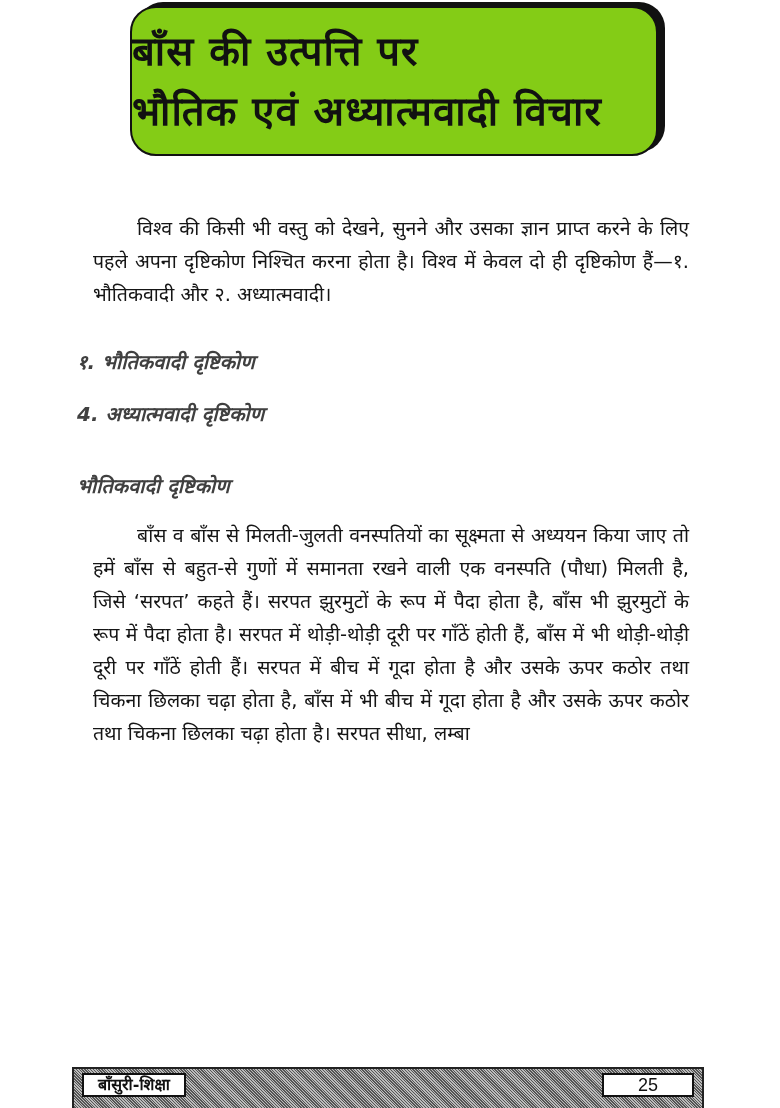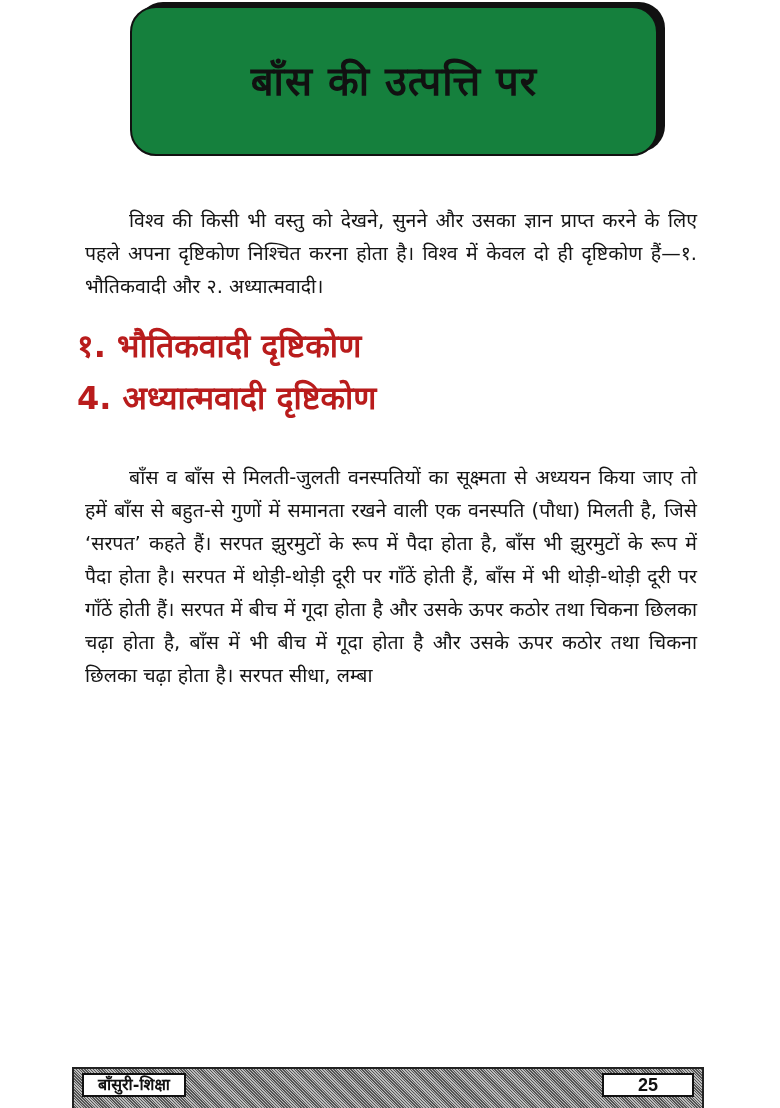--- a/index.html
+++ b/index.html
@@ -4,73 +4,75 @@
 <style>
   html, body { margin: 0; padding: 0; background: #ffffff; }
   body {
     width: 780px; height: 1108px; position: relative; overflow: hidden;
     font-family: "DejaVu Sans", sans-serif; color: #111111;
   }
   .title-box {
     position: absolute; left: 130px; top: 6px; width: 524px; height: 146px;
     border: 2px solid #111; border-radius: 26px;
     box-shadow: 7px -4px 0 0 #111;
-    background: #15803d;
-    display: flex; flex-direction: column; align-items: center; justify-content: center;
+    background: #84cc16;
+    display: flex; flex-direction: column; justify-content: center;
   }
   .title-line {
     font-family: "DejaVu Sans", sans-serif; font-weight: bold;
     font-size: 40px; line-height: 60px; letter-spacing: 1px; color: #111;
     white-space: nowrap;
   }
   .content { position: absolute; left: 77px; top: 196px; width: 628px; }
   p.para {
-    margin: 8px; font-size: 19.5px; line-height: 33px; text-align: justify;
+    margin: 16px; font-size: 19.5px; line-height: 33px; text-align: justify;
     text-indent: 44px; color: #151515;
   }
   h2.sec {
-    margin: 0; font-size: 32px; font-weight: bold; line-height: 34px; color: #b91c1c;
+    margin: 0; font-size: 20px; font-weight: bold; line-height: 34px; color: #404040; font-style: italic;
   }
   .gap-s { height: 14px; }
   .gap-m { height: 18px; }
   .gap-l { height: 24px; }
   .footer {
     position: absolute; left: 72px; top: 1067px; width: 632px; height: 48px;
     border: 2px solid #222;
     background:
       repeating-linear-gradient(45deg, #555 0 1px, #bbb 1px 2px),
       #888;
     box-sizing: border-box;
   }
   .footer-left {
     position: absolute; left: 8px; top: 4px; width: 104px; height: 24px;
     background: #fff; border: 2px solid #111; box-sizing: border-box;
     font-weight: bold; font-size: 16px; line-height: 20px; text-align: center;
   }
   .footer-right {
     position: absolute; right: 8px; top: 4px; width: 92px; height: 24px;
     background: #fff; border: 2px solid #111; box-sizing: border-box;
-    font-weight: bold; font-size: 18px; line-height: 20px; text-align: center;
+    font-weight: normal; font-size: 18px; line-height: 20px; text-align: center;
     font-family: "Liberation Sans", sans-serif;
   }
 </style>
 </head>
 <body>
 
 <div class="title-box">
   <div class="title-line">बाँस की उत्पत्ति पर</div>
+  <div class="title-line">भौतिक एवं अध्यात्मवादी विचार</div>
 </div>
 
 <div class="content">
   <p class="para">विश्व की किसी भी वस्तु को देखने, सुनने और उसका ज्ञान प्राप्त करने के लिए पहले अपना दृष्टिकोण निश्चित करना होता है। विश्व में केवल दो ही दृष्टिकोण हैं—१. भौतिकवादी और २. अध्यात्मवादी।</p>
   <div class="gap-m"></div>
   <h2 class="sec">१. भौतिकवादी दृष्टिकोण</h2>
   <div class="gap-m"></div>
   <h2 class="sec">4. अध्यात्मवादी दृष्टिकोण</h2>
   <div class="gap-s"></div>
   <div class="gap-l"></div>
+  <h2 class="sec">भौतिकवादी दृष्टिकोण</h2>
   <p class="para">बाँस व बाँस से मिलती-जुलती वनस्पतियों का सूक्ष्मता से अध्ययन किया जाए तो हमें बाँस से बहुत-से गुणों में समानता रखने वाली एक वनस्पति (पौधा) मिलती है, जिसे ‘सरपत’ कहते हैं। सरपत झुरमुटों के रूप में पैदा होता है, बाँस भी झुरमुटों के रूप में पैदा होता है। सरपत में थोड़ी-थोड़ी दूरी पर गाँठें होती हैं, बाँस में भी थोड़ी-थोड़ी दूरी पर गाँठें होती हैं। सरपत में बीच में गूदा होता है और उसके ऊपर कठोर तथा चिकना छिलका चढ़ा होता है, बाँस में भी बीच में गूदा होता है और उसके ऊपर कठोर तथा चिकना छिलका चढ़ा होता है। सरपत सीधा, लम्बा</p>
 </div>
 
 <div class="footer">
   <div class="footer-left">बाँसुरी-शिक्षा</div>
   <div class="footer-right">25</div>
 </div>
 
 </body></html>

